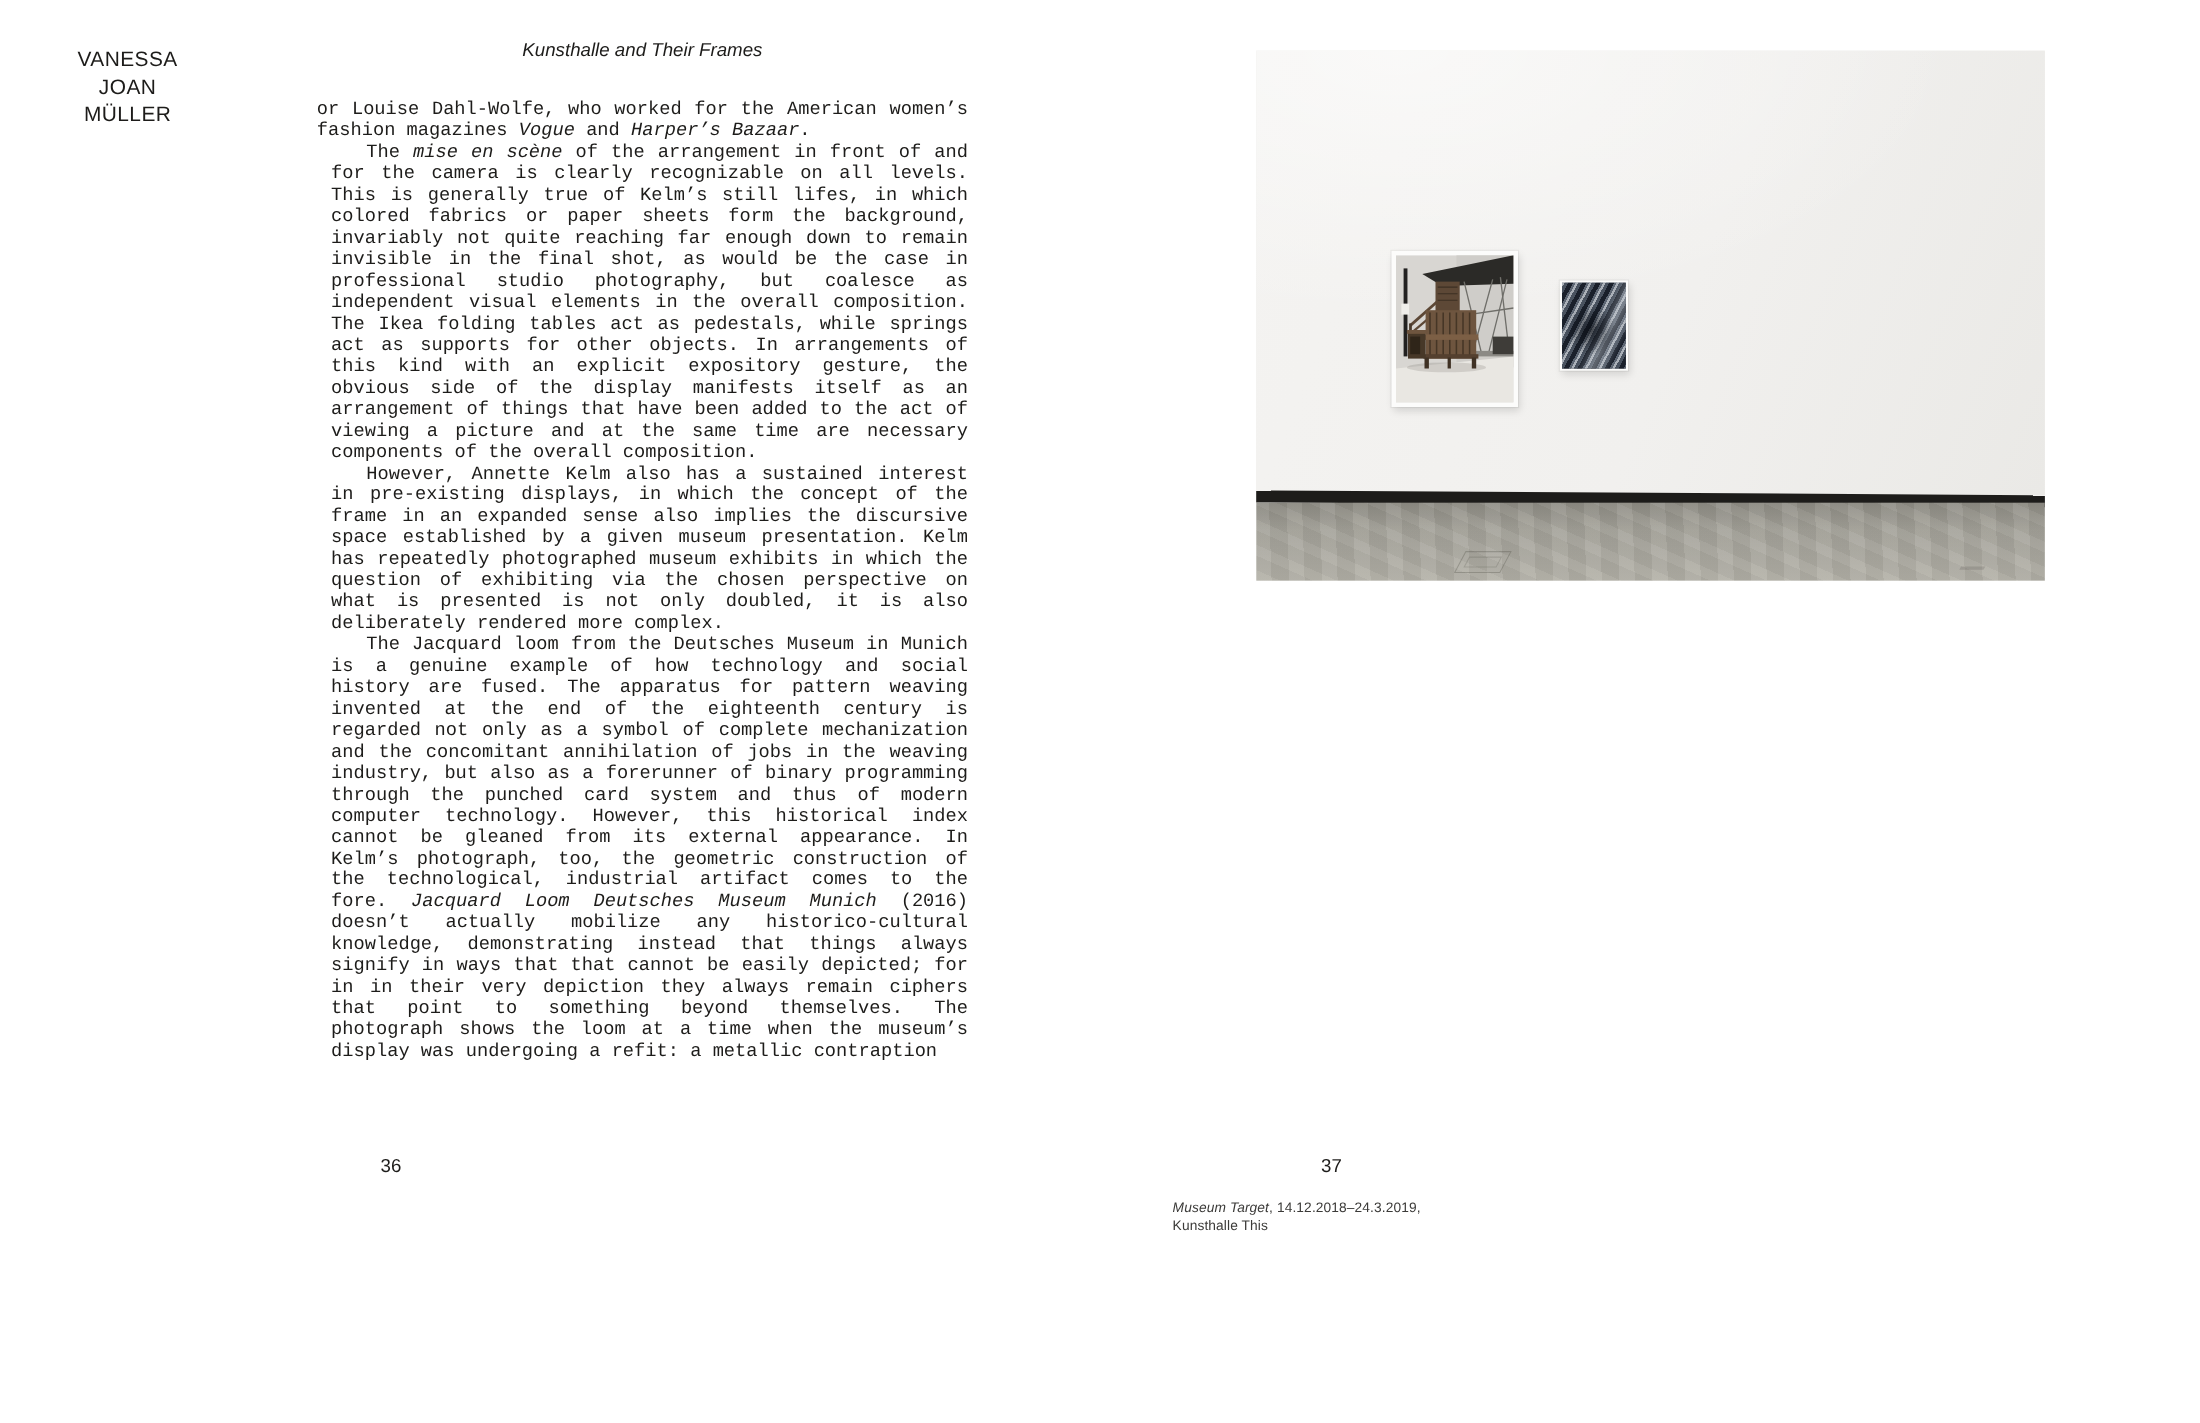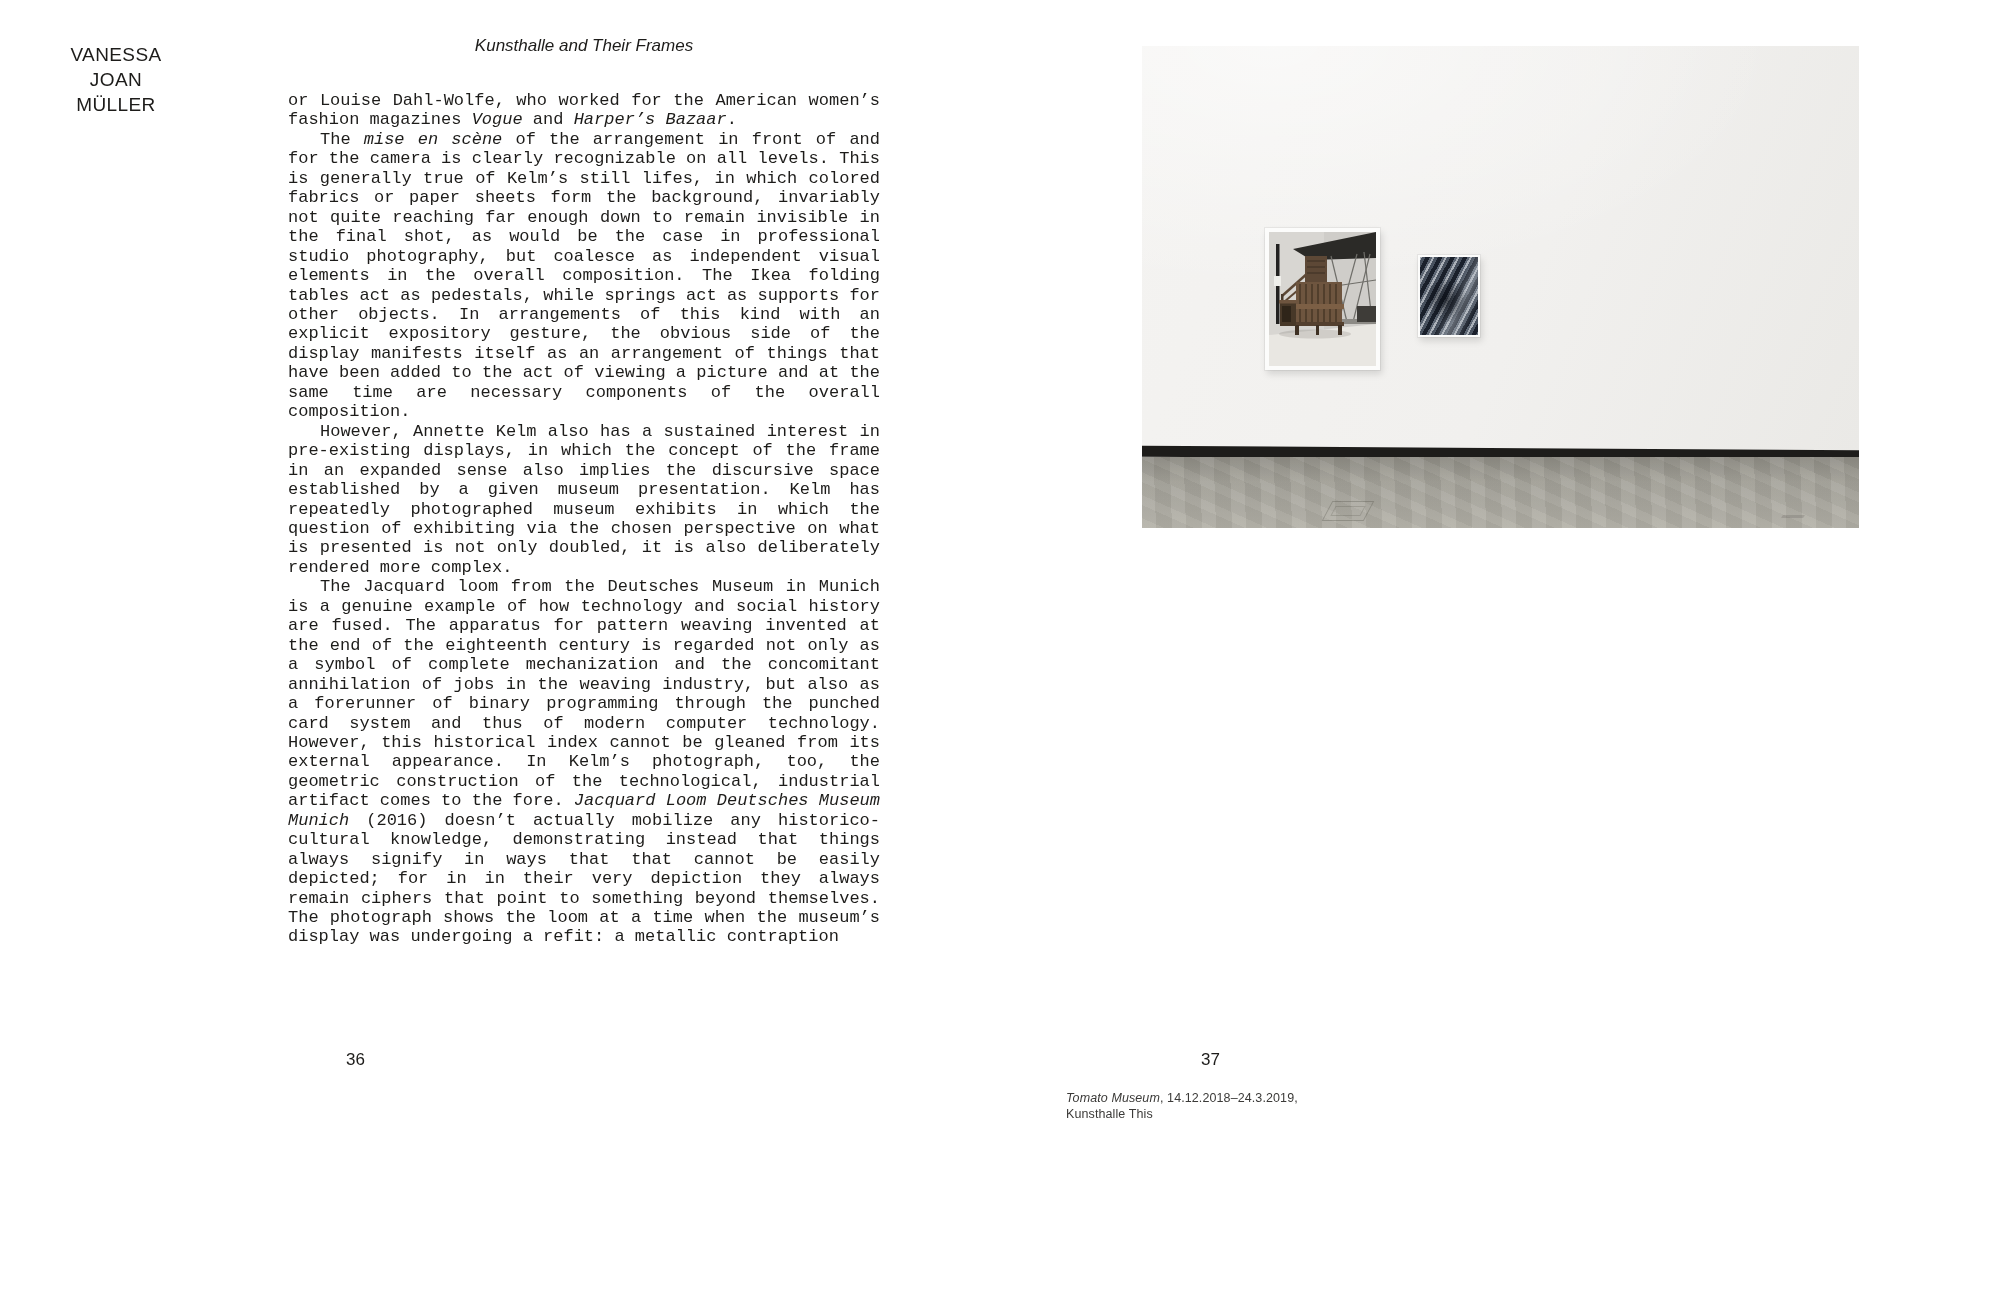--- a/index.html
+++ b/index.html
@@ -28,21 +28,21 @@
     font-size:17px; line-height:20px;
   }
 
   .body-col {
     position:absolute; left:288px; top:91px; width:592px;
     font-size:17px; line-height:19.45px;
     text-align:justify;
     color:var(--ink,#1d1c1a);
   }
   .body-col p { margin:0;font-family:Liberation Mono, monospace; }
-  .body-col p.indent { text-indent:32px; }
+  .body-col p.indent { text-indent:32px;margin-left:13px; }
 
   .folio {
     position:absolute; font-size:17px; line-height:20px;
     color:var(--ink,#1d1c1a);
     margin-left:16px;
   }
   .folio-left  { left:330px;  top:1050px; }
   .folio-right { left:1185px; top:1050px; }
 
   
@@ -182,17 +182,17 @@
     </div>
 
     <div class="artwork artwork-cards">
       <div class="image"></div>
     </div>
   </div>
 
   <div class="folio folio-right">37</div>
 
   <div class="caption">
-    <span class="work-title">Tomato Museum</span><span>, 14.12.2018–24.3.2019,</span><br>
+    <span class="work-title">Museum Target</span><span>, 14.12.2018–24.3.2019,</span><br>
     <span>Kunsthalle This</span>
   </div>
 
 </div>
 
 </body></html>

